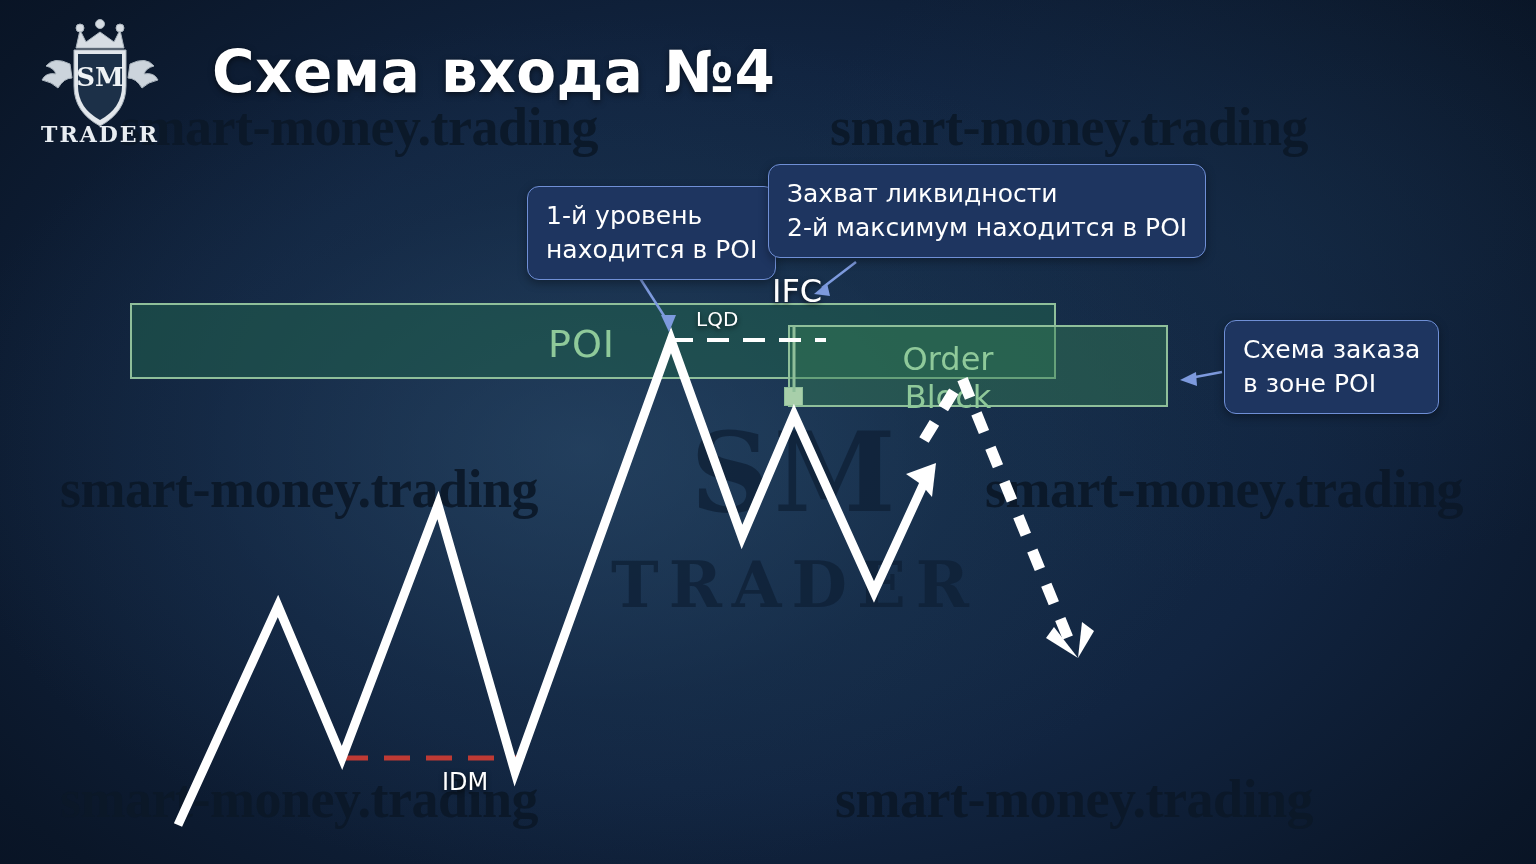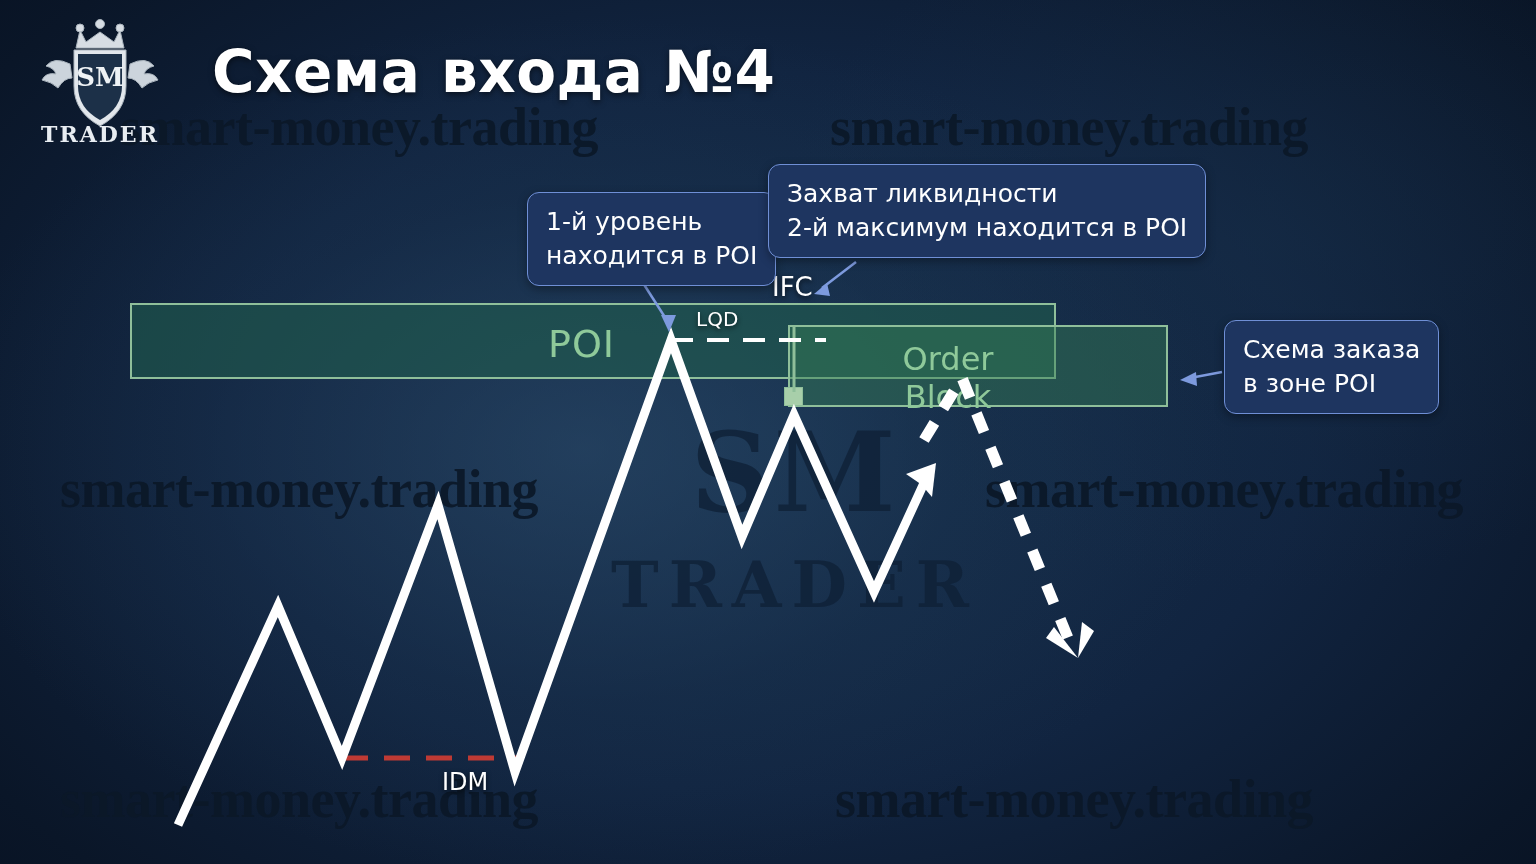--- a/index.html
+++ b/index.html
@@ -91,38 +91,38 @@
 
   
   .flabel {
     position:absolute;
     font-family:"DejaVu Sans", sans-serif;
     color:#ffffff; font-size:25px;
     text-shadow:0 2px 5px rgba(0,0,0,0.7);
     white-space:nowrap;
   }
   #lqd-label { left:696px; top:307px; font-size:20px; }
-  #ifc-label { left:772px; top:272px; font-size:26px; }
+  #ifc-label { left:772px; top:272px; font-size:32px; }
   #idm-label { left:394px; top:768px; font-size:24px;margin-left:48px; }
 
   
   .callout {
     position:absolute;
     background:#1e3560;
     border:1.5px solid #6f8fd6;
     border-radius:12px;
     color:#ffffff;
     font-family:"DejaVu Sans", sans-serif;
     font-size:25px;
     line-height:34px;
     padding:12px 18px;
     white-space:pre-line;
     box-shadow:0 3px 10px rgba(0,0,0,0.35);
   }
-  #callout-level  { left:527px; top:192px; }
+  #callout-level  { left:527px; top:186px; }
   #callout-sweep  { left:768px; top:164px; }
   #callout-ob     { left:1224px; top:320px; }
 
   svg.overlay { position:absolute; left:0; top:0; width:1536px; height:864px; pointer-events:none; }
 </style>
 </head>
 <body>
 
 <div id="stage">
 

